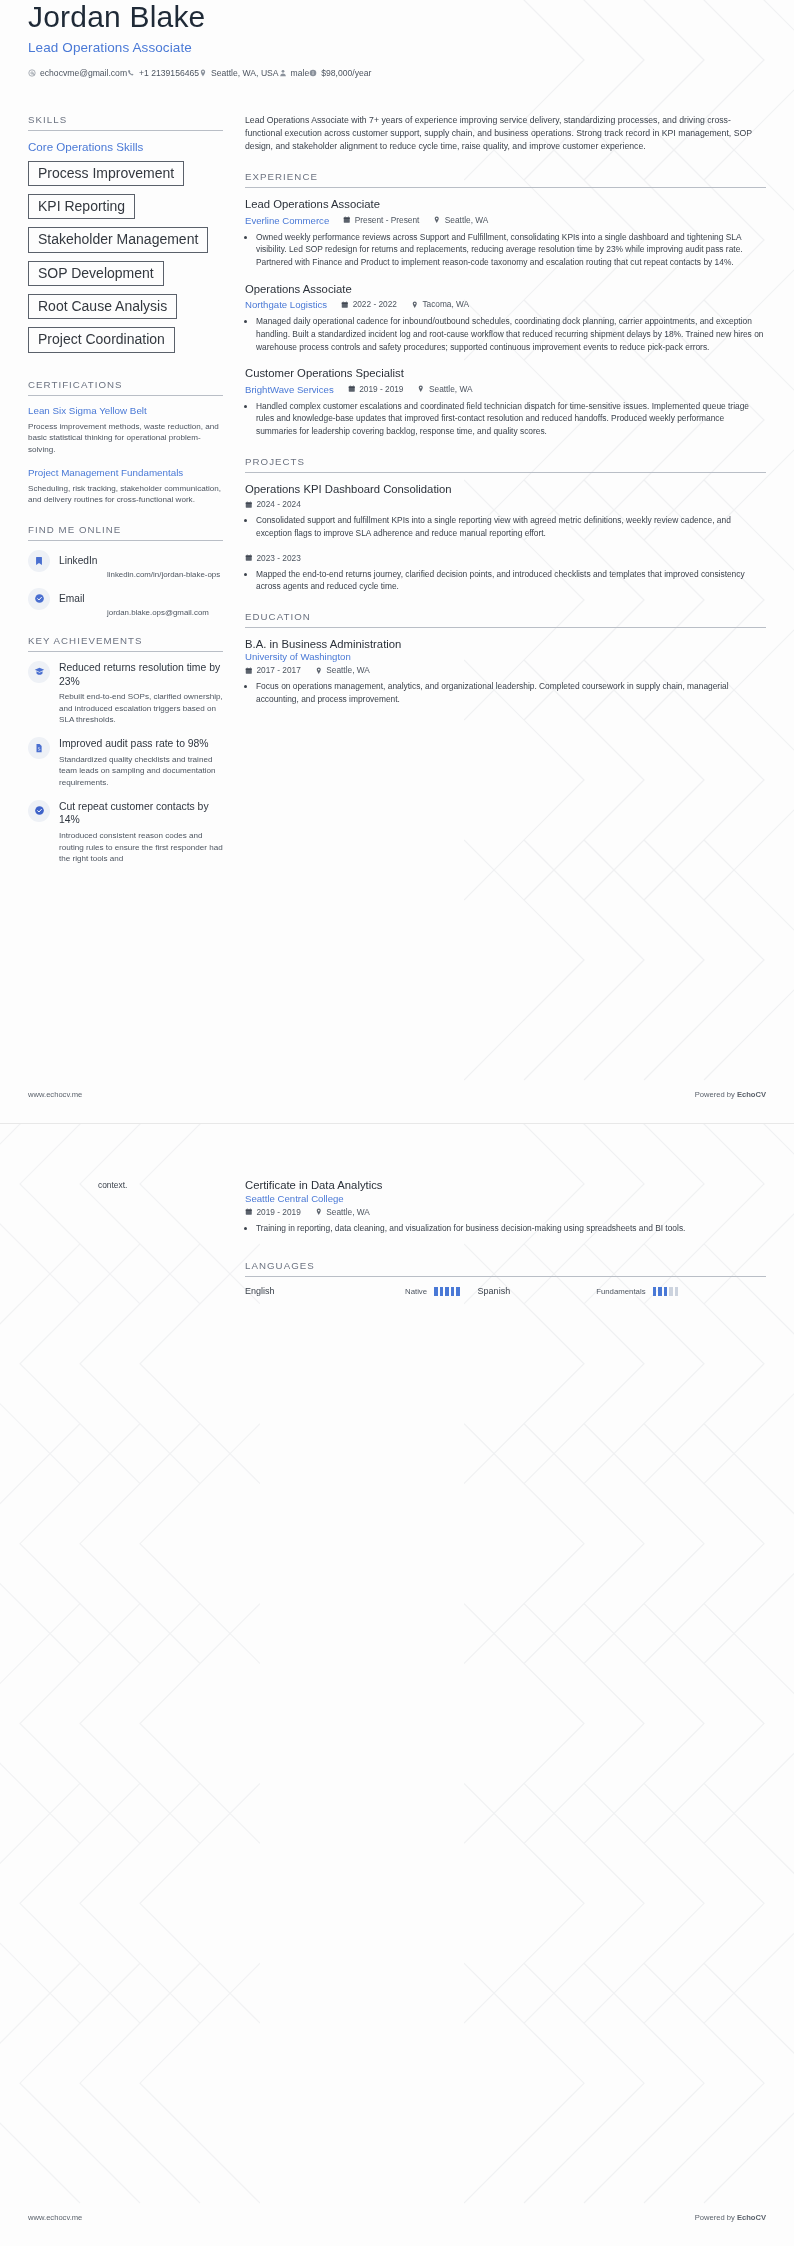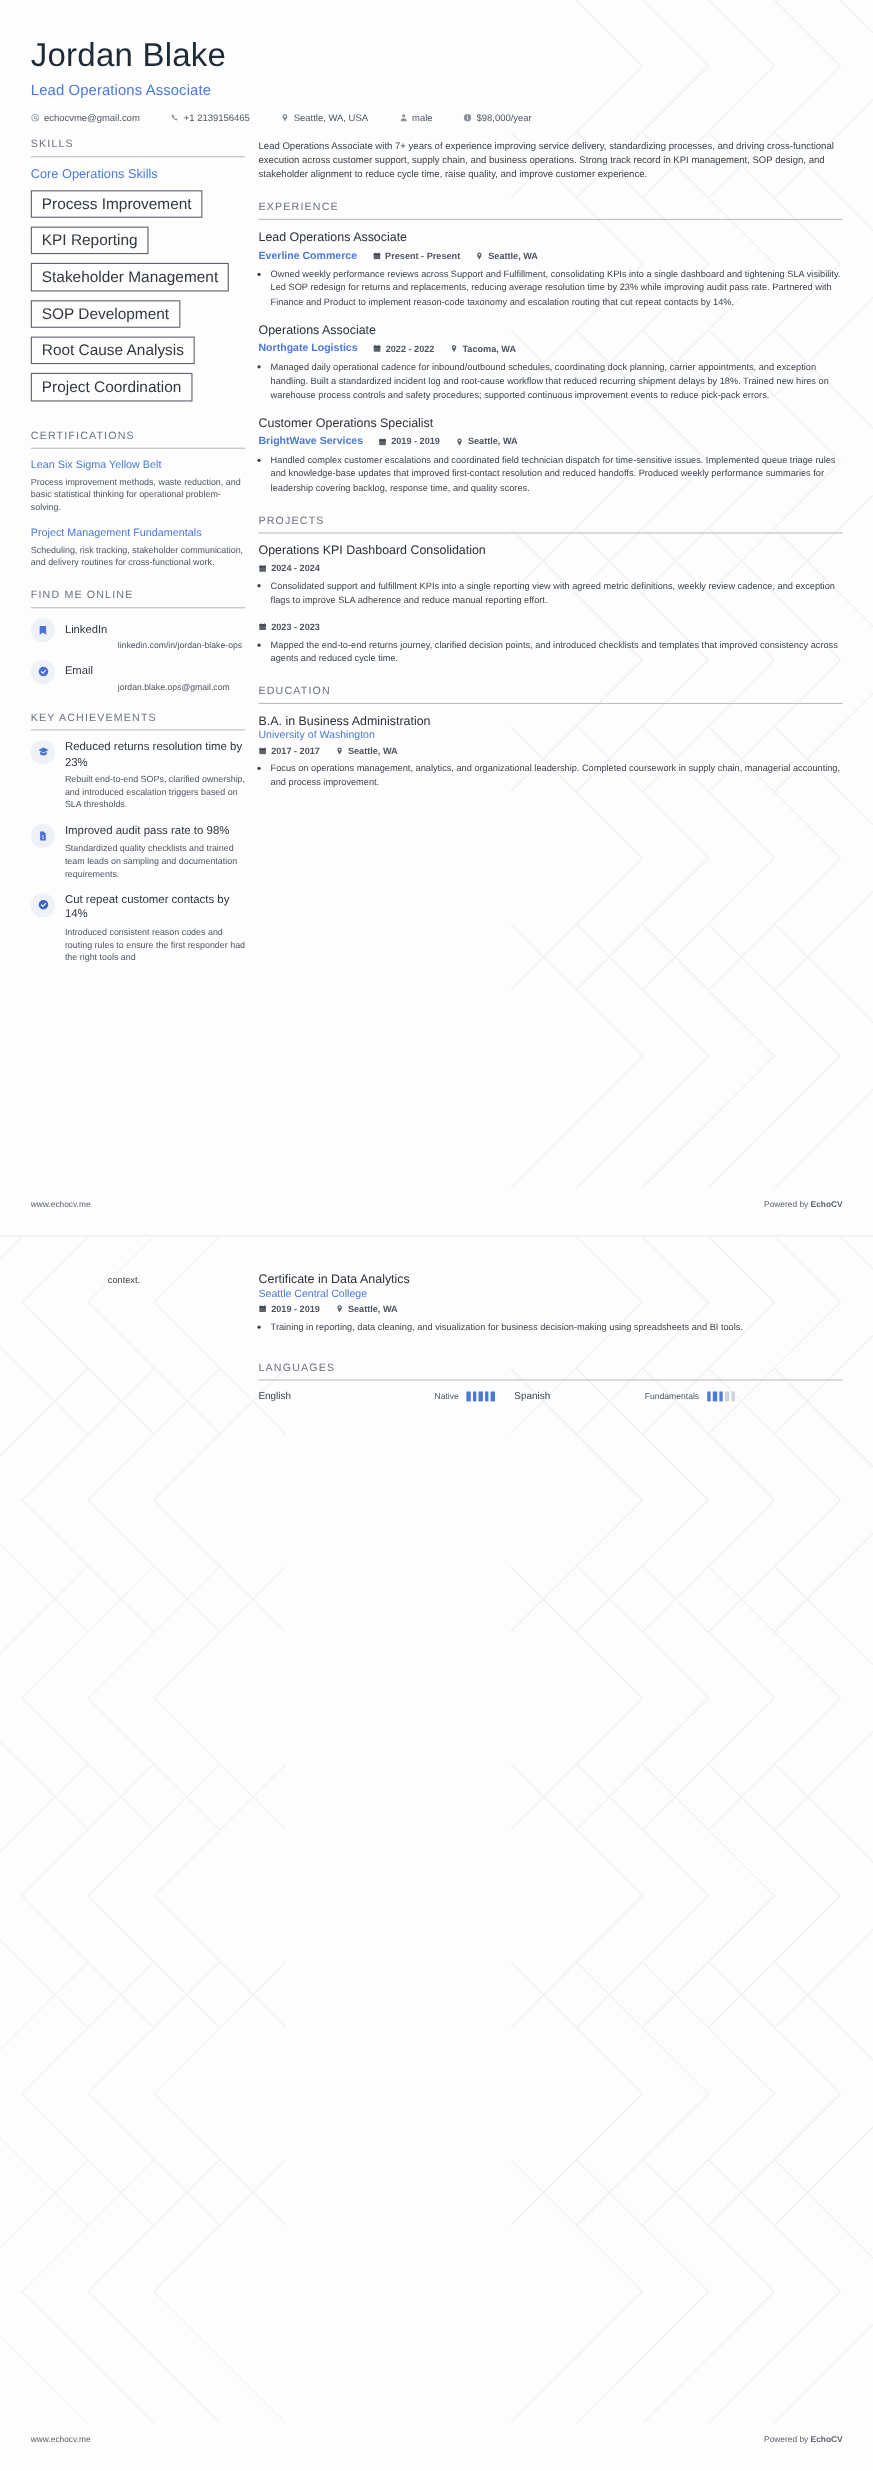--- a/index.html
+++ b/index.html
@@ -28,48 +28,48 @@
   .watermark-left {
     position: absolute;
     top: 0; left: 0;
     width: 260px; height: 100%;
     pointer-events: none;
     opacity: .45;
   }
   .content { position: relative; z-index: 2; padding: 0 28px; }
 
   
-  .header { padding-top: 34px; }
+  .header { }
   .name {
     font-size: 30px;
     font-weight: 400;
     letter-spacing: .2px;
     color: #1f2a37;
     line-height: 1.15;
   }
   .job-title {
     font-size: 13.5px;
     color: #4a79d6;
     margin-top: 5px;
     letter-spacing: .1px;
   }
   .contact-row {
     display: flex;
     flex-wrap: wrap;
     align-items: center;
-    gap: 4px 28px;
+    gap: 4px 0;
     margin-top: 13px;
     font-size: 8.6px;
     color: #4d5560;
   }
   .contact-item { display: flex; align-items: center; gap: 4px; white-space: nowrap; }
   .contact-item svg { flex: none; }
 
   
-  .columns { display: flex; gap: 12px; margin-top: 14px; align-items: flex-start; }
+  .columns { display: flex; gap: 22px; margin-top: 36px; align-items: flex-start; }
   .col-left  { width: 195px; flex: none; }
   .col-right { flex: 1; min-width: 0; }
 
   
   .sec-head {
     font-size: 9.7px;
     letter-spacing: 1.05px;
     color: #6b7280;
     text-transform: uppercase;
     padding-bottom: 5px;
@@ -123,21 +123,21 @@
 
   
   .ach-item { display: flex; align-items: flex-start; gap: 9px; margin-bottom: 11px; }
   .ach-title { font-size: 10.4px; color: #2f3640; line-height: 1.3; }
   .ach-desc { font-size: 8.1px; color: #4d5560; line-height: 1.45; margin-top: 3px; }
 
   
   .summary-text { font-size: 8.7px; line-height: 1.52; color: #3b424c; }
   .entry { margin-bottom: 13px; }
   .entry-title { font-size: 11.3px; color: #2b313a; line-height: 1.3; }
-  .entry-meta { display: flex; flex-wrap: wrap; align-items: center; gap: 4px 14px; margin-top: 3px; font-weight: bold; }
+  .entry-meta { display: flex; flex-wrap: wrap; align-items: flex-start; gap: 4px 14px; margin-top: 3px; }
   .entry-org { font-size: 9.6px; color: #4a79d6; }
   .meta-bit { display: flex; align-items: center; gap: 4px; font-size: 8.3px; color: #4d5560; white-space: nowrap; }
   ul.bullets { margin: 5px 0 0 0; padding-left: 11px; }
   ul.bullets li { font-size: 8.4px; line-height: 1.5; color: #3b424c; margin-bottom: 2px; }
 
   
   .lang-row { display: flex; align-items: center; font-size: 9px; color: #3b424c; }
   .lang-name { width: 160px; }
   .lang-level { font-size: 7.8px; color: #4d5560; margin-right: 7px; }
   .dots { display: inline-flex; gap: 2px; }

